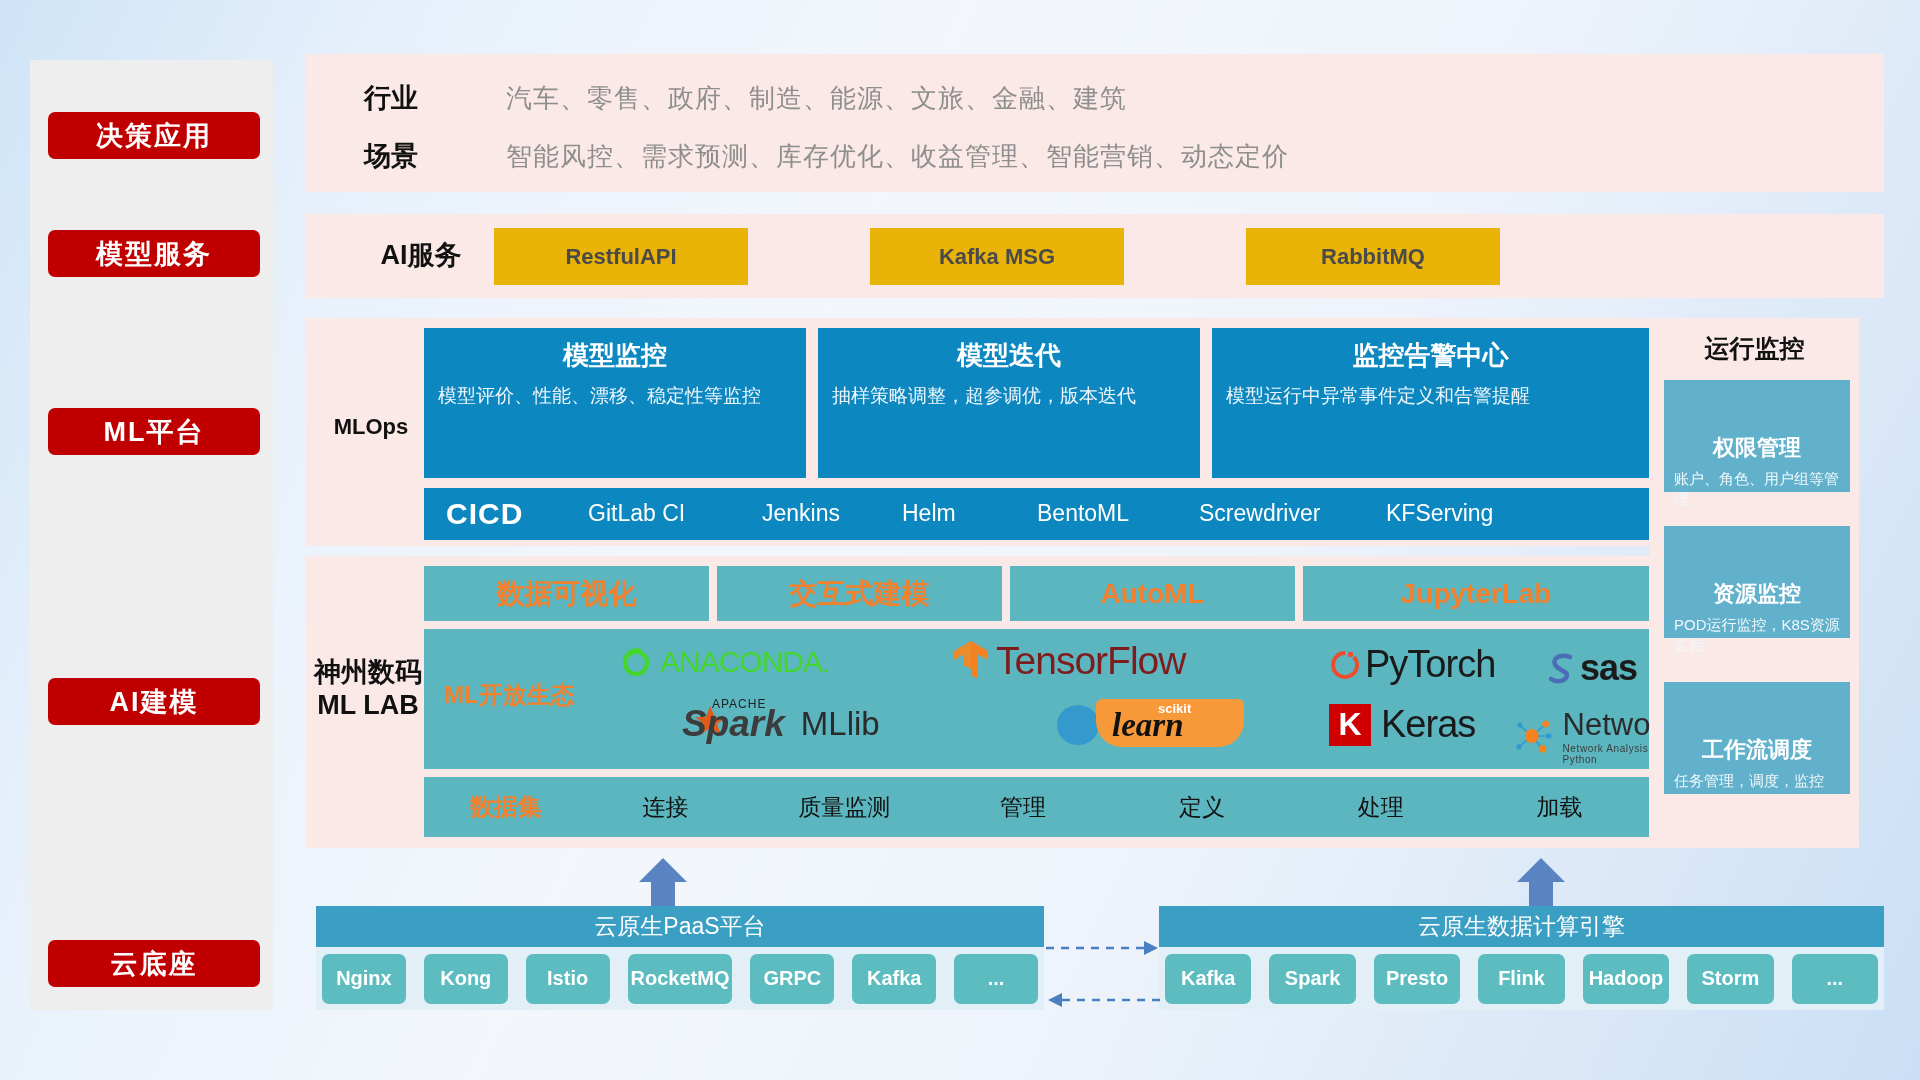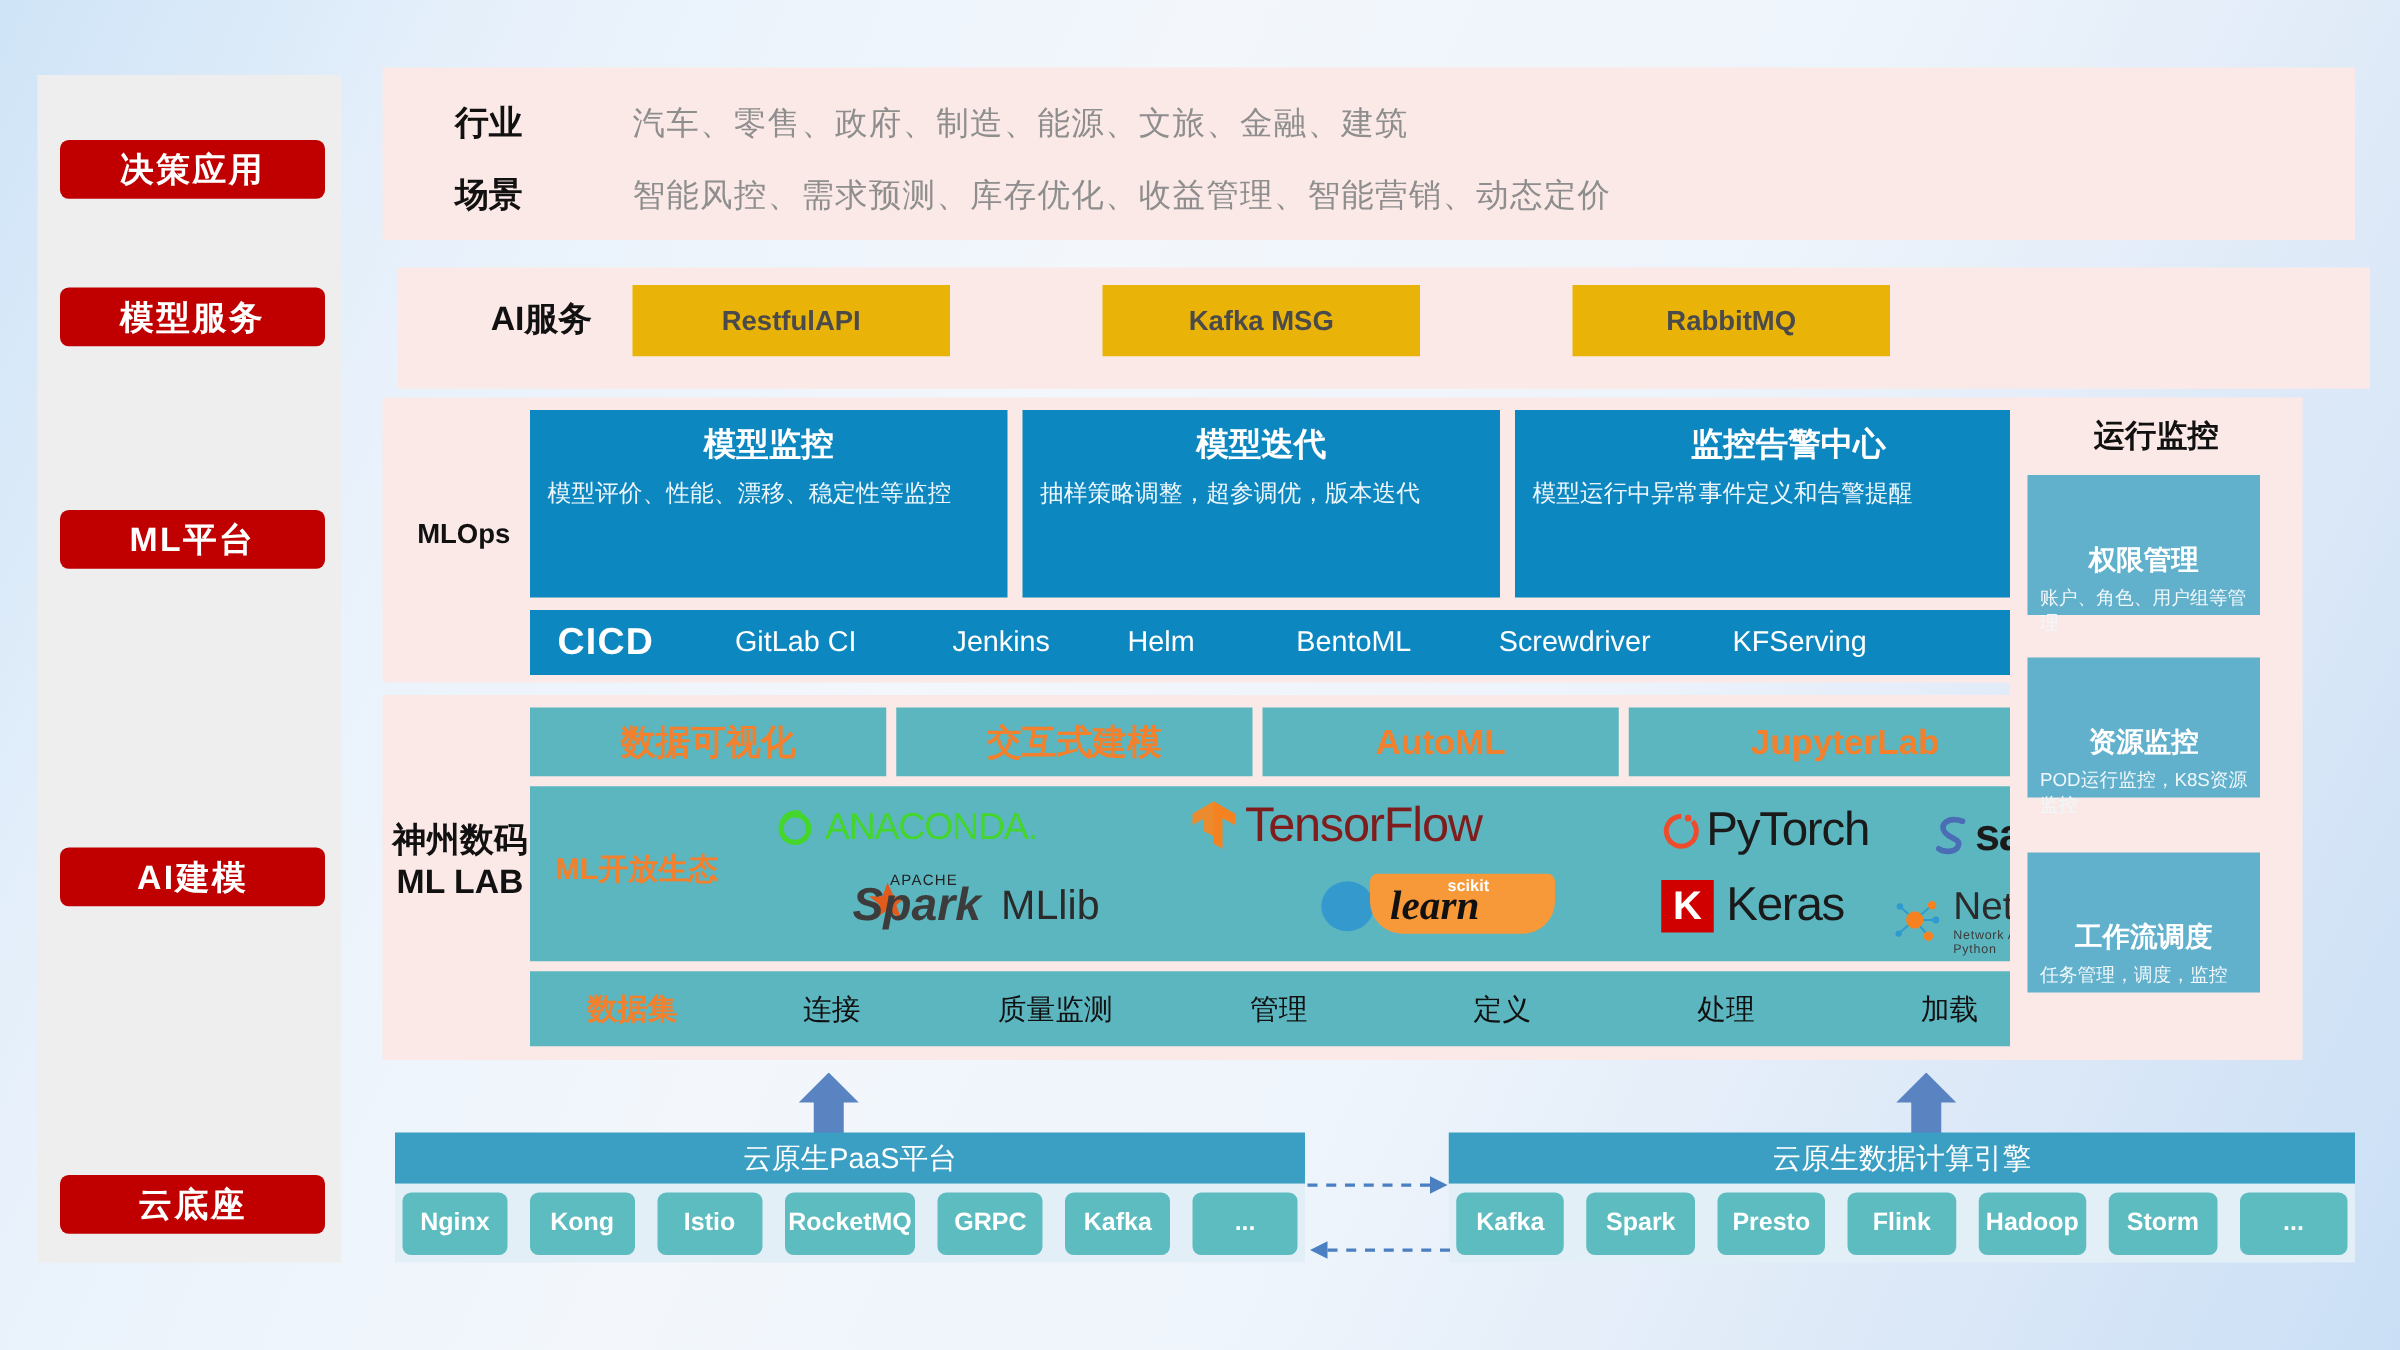--- a/index.html
+++ b/index.html
@@ -50,21 +50,21 @@
     line-height: 1.22;
     text-align: center;
   }
 
   
   #p-apps { left: 306px; top: 54px; width: 1578px; height: 138px; }
   .ind-lbl { font-size: 27px; font-weight: bold; color: #111; }
   .ind-val { font-size: 26px; color: #8e8e8e; letter-spacing: 1px; }
 
   
-  #p-ai { left: 306px; top: 214px; width: 1578px; height: 97px; margin-left: 12px; }
+  #p-ai { left: 306px; top: 214px; width: 1578px; height: 84px; }
   .ai-chip {
     position: absolute; top: 14px; height: 57px;
     background: #eab308;
     color: #4a4a4a;
     font-size: 22px; font-weight: bold;
     display: flex; align-items: center; justify-content: center;
   }
 
   
   #p-mlops { left: 306px; top: 318px; width: 1352px; height: 228px; }
@@ -127,21 +127,21 @@
   }
   .data-head {
     color: #f2802c; font-size: 24px; font-weight: bold;
     width: 140px; text-align: center; margin-left: 12px;
   }
   .data-item {
     color: #111; font-size: 23px; text-align: center; flex: 1;
   }
 
   
-  #p-mon { left: 1608px; top: 318px; width: 234px; height: 530px; }
+  #p-mon { left: 1650px; top: 318px; width: 209px; height: 530px; }
   #mon-title {
     position: absolute; left: 0; top: 14px; width: 100%;
     text-align: center; font-size: 25px; font-weight: bold; color: #111;
   }
   .mon-card {
     position: absolute; left: 14px; width: 186px;
     background: #61b0cc;
     color: #fff;
     padding: 8px 10px 0 10px;
   }

